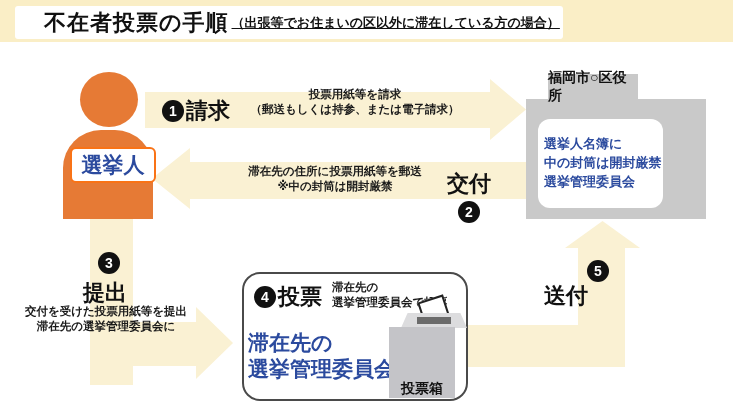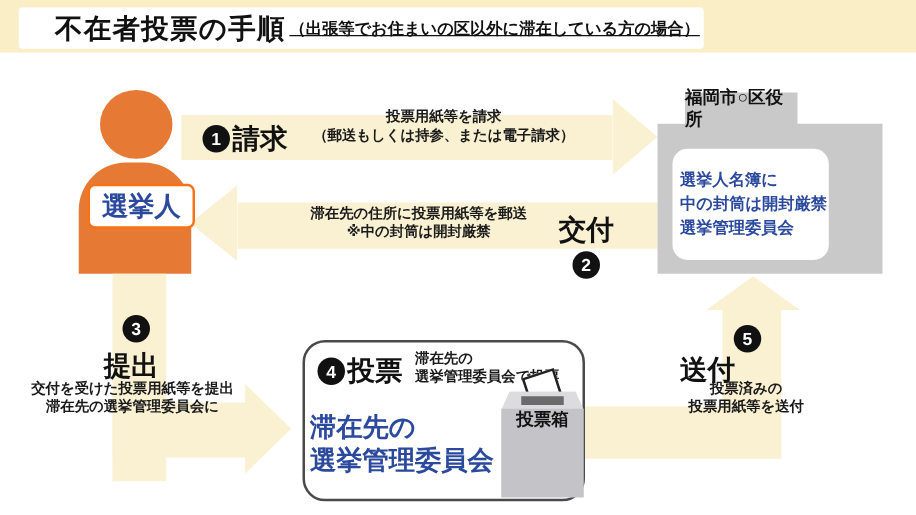--- a/index.html
+++ b/index.html
@@ -41,22 +41,22 @@
     border-radius:18px;box-sizing:border-box;z-index:2;}
   .vote-head{position:absolute;left:10px;top:8px;display:flex;align-items:center;gap:2px;font-size:22px;color:#111;}
   .vote-note{position:absolute;left:88px;top:6px;font-size:11.5px;line-height:1.3;color:#1a1a1a;}
   .vote-place{position:absolute;left:4px;top:56px;font-size:21px;line-height:1.25;color:#2B4A9E;}
   
   .bb-top{position:absolute;left:157px;top:39px;width:66px;height:15px;background:#DCDCDE;
     clip-path:polygon(10% 0,90% 0,100% 100%,0 100%);}
   .bb-slot{position:absolute;left:173px;top:43px;width:34px;height:7px;background:#6b6b6b;}
   .bb-env{position:absolute;left:176px;top:24px;width:27px;height:22px;background:#fff;border:2px solid #222;
     transform:rotate(-18deg);box-sizing:border-box;}
-  .bb-front{position:absolute;left:157px;top:53px;width:66px;height:71px;background:#C4C4C8;
-    display:flex;align-items:flex-start;justify-content:center;}
+  .bb-front{position:absolute;left:145px;top:53px;width:66px;height:71px;background:#C4C4C8;
+    display:flex;align-items:flex-end;justify-content:center;}
   .bb-front span{font-size:14px;color:#111;}
 </style>
 </head>
 <body>
 
 <div class="stage">
 
   <div class="title-strip">
     <div class="title-box">
       <span class="title-main">不在者投票の手順</span>
@@ -117,24 +117,20 @@
 
   <div class="arr" style="left:468px;top:325px;width:157px;height:42px;"></div>
   <div class="arr" style="left:578px;top:246px;width:47px;height:121px;"></div>
   <div class="arr head-up" style="left:565px;top:221px;width:75px;height:27px;"></div>
   <div class="step-label" style="left:587px;top:260px;">
     <span class="badge">5</span>
   </div>
   <div class="step-label" style="left:544px;top:281px;">
     <span>送付</span>
   </div>
-  <div class="small-note" style="left:512px;top:304px;width:170px;">
-    <div>投票済みの</div>
-    <div>投票用紙等を送付</div>
-  </div>
 
   <div class="vote-box">
     <div class="vote-head">
       <span class="badge">4</span>
       <span>投票</span>
     </div>
     <div class="vote-note">
       <div>滞在先の</div>
       <div>選挙管理委員会で投票</div>
     </div>

